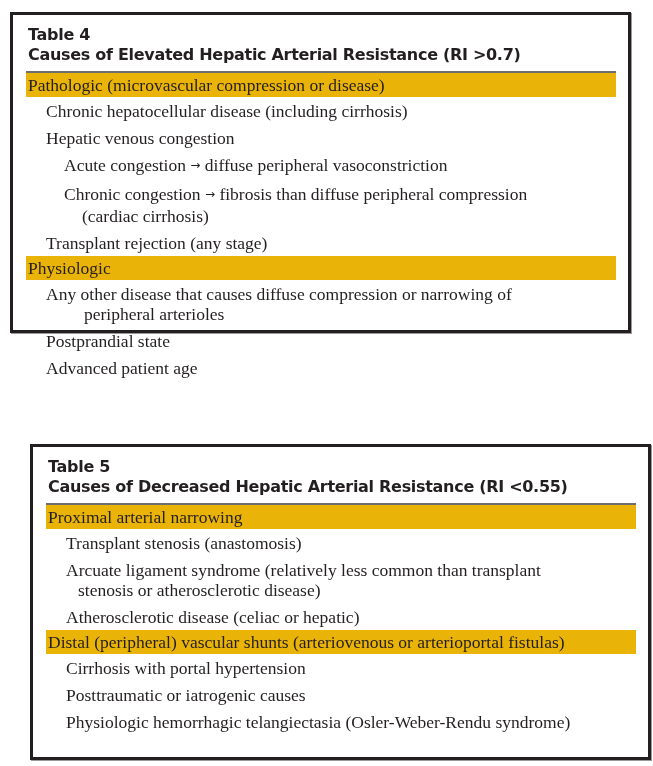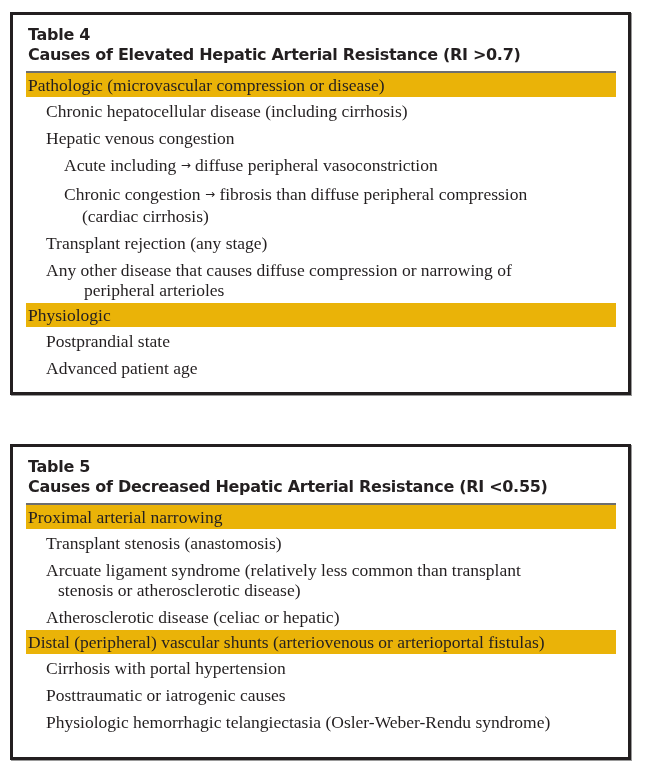--- a/index.html
+++ b/index.html
@@ -6,22 +6,22 @@
     body { width: 653px; height: 766px; position: relative; overflow: hidden; }
     .tbox {
       position: absolute;
       left: 10px;
       width: 621px;
       border: 3px solid #231f20;
       box-shadow: 1px 1px 0 #9a9a9a;
       background: #fff;
       box-sizing: border-box;
     }
-    #t4 { top: 12px; height: 383px; }
-    #t5 { top: 444px; height: 316px; }
+    #t4 { top: 12px; height: 321px; }
+    #t5 { top: 444px; height: 316px; margin-left: 20px; }
     .thead {
       padding: 10px 0 0 15px;
       font-family: "DejaVu Sans", sans-serif;
       font-weight: bold;
       color: #231f20;
       font-size: 16px;
       line-height: 20px;
       letter-spacing: -0.3px;
     }
     .thead .num { font-size: 16px; }
@@ -61,35 +61,35 @@
   <div class="row section">
     <span>Pathologic (microvascular compression or disease)</span>
   </div>
   <div class="row l1">
     <span>Chronic hepatocellular disease (including cirrhosis)</span>
   </div>
   <div class="row l1">
     <span>Hepatic venous congestion</span>
   </div>
   <div class="row l2">
-    <span>Acute including </span><span class="arrow">→</span><span> diffuse peripheral vasoconstriction</span>
+    <span>Acute congestion </span><span class="arrow">→</span><span> diffuse peripheral vasoconstriction</span>
   </div>
   <div class="row l2">
     <span>Chronic congestion </span><span class="arrow">→</span><span> fibrosis than diffuse peripheral compression</span>
     <span class="cont">(cardiac cirrhosis)</span>
   </div>
   <div class="row l1">
     <span>Transplant rejection (any stage)</span>
   </div>
+  <div class="row section">
+    <span>Physiologic</span>
+  </div>
   <div class="row l1">
     <span>Any other disease that causes diffuse compression or narrowing of</span>
     <span class="cont">peripheral arterioles</span>
-  </div>
-  <div class="row section">
-    <span>Physiologic</span>
   </div>
   <div class="row l1">
     <span>Postprandial state</span>
   </div>
   <div class="row l1">
     <span>Advanced patient age</span>
   </div>
 </div>
 
 <div class="tbox" id="t5">

